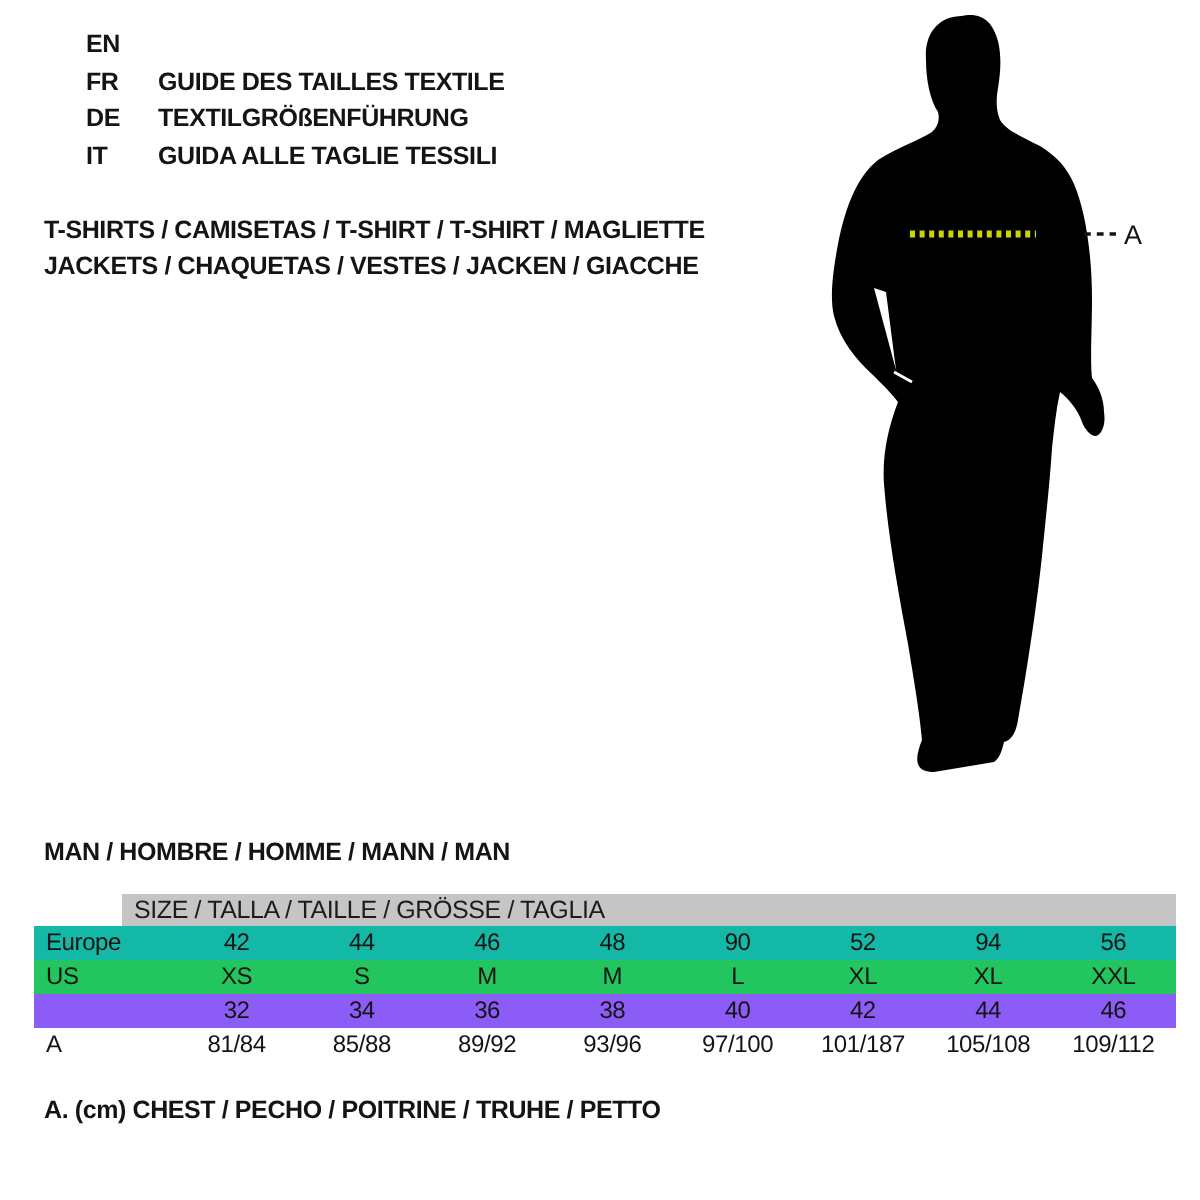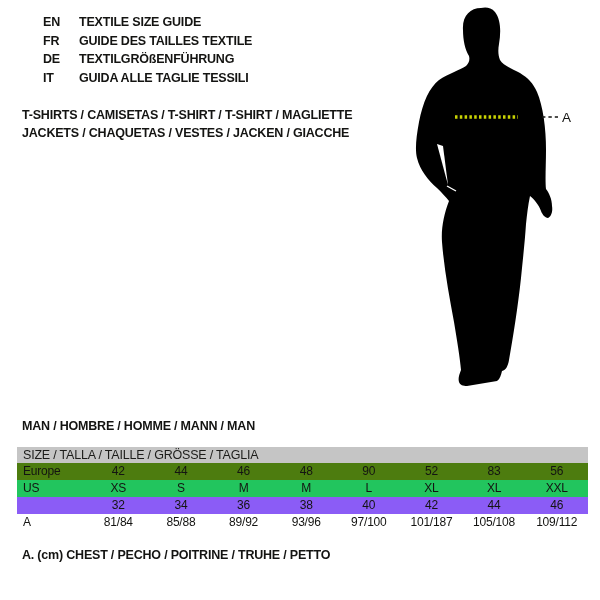--- a/index.html
+++ b/index.html
@@ -13,36 +13,35 @@
   .lang-code{width:36px;padding-left:21px;}
   
   .categories{position:absolute;left:22px;top:106px;}
   .category-line{height:18px;line-height:18px;font-size:12.5px;font-weight:bold;}
   
   .figure-wrap{position:absolute;left:400px;top:0px;width:185px;height:398px;}
   
   .section-title{position:absolute;left:22px;top:419px;font-size:12.5px;font-weight:bold;line-height:15px;}
   
   .size-table{position:absolute;left:17px;top:447px;width:571px;font-size:12px;}
-  .size-table-header{height:16px;line-height:16px;padding-left:6px;font-size:12.5px;color:#1c1c1a;}
+  .size-table-header{height:16px;line-height:16px;padding-left:6px;font-size:12.5px;color:#1c1c1a;margin-left:44px;}
   .t-row{display:flex;height:17px;line-height:17px;}
   .t-label{width:70px;padding-left:6px;box-sizing:border-box;text-align:left;}
   .t-cell{flex:1;text-align:center;}
   
   .footnote{position:absolute;left:22px;top:548px;font-size:12.5px;font-weight:bold;}
 </style>
 </head>
 <body>
 
 <div class="canvas">
 
   <div class="lang-list">
       <div class="lang-row">
         <div class="lang-code">EN</div>
-        <div>TEXTILE SIZE GUIDE</div>
       </div>
       <div class="lang-row">
         <div class="lang-code">FR</div>
         <div>GUIDE DES TAILLES TEXTILE</div>
       </div>
       <div class="lang-row">
         <div class="lang-code">DE</div>
         <div>TEXTILGRÖßENFÜHRUNG</div>
       </div>
       <div class="lang-row">
@@ -102,29 +101,29 @@
 
       <text x="562" y="122" font-family="Liberation Sans, sans-serif" font-size="13.5" fill="#141412" id="measure-label-text">A</text>
     </svg>
   </div>
 
   <div class="section-title">MAN / HOMBRE / HOMME / MANN / MAN</div>
 
   <div class="size-table">
     <div class="size-table-header" style="background: rgb(197, 197, 197);">SIZE / TALLA / TAILLE / GRÖSSE / TAGLIA</div>
     <div>
-        <div class="t-row" style="background: #4d7c0f;">
+        <div class="t-row" style="background: #14b8a6;">
           <div class="t-label">Europe</div>
           <div class="t-cell">42</div>
           <div class="t-cell">44</div>
           <div class="t-cell">46</div>
           <div class="t-cell">48</div>
           <div class="t-cell">90</div>
           <div class="t-cell">52</div>
-          <div class="t-cell">83</div>
+          <div class="t-cell">94</div>
           <div class="t-cell">56</div>
         </div>
         <div class="t-row" style="background: #22c55e;">
           <div class="t-label">US</div>
           <div class="t-cell">XS</div>
           <div class="t-cell">S</div>
           <div class="t-cell">M</div>
           <div class="t-cell">M</div>
           <div class="t-cell">L</div>
           <div class="t-cell">XL</div>

